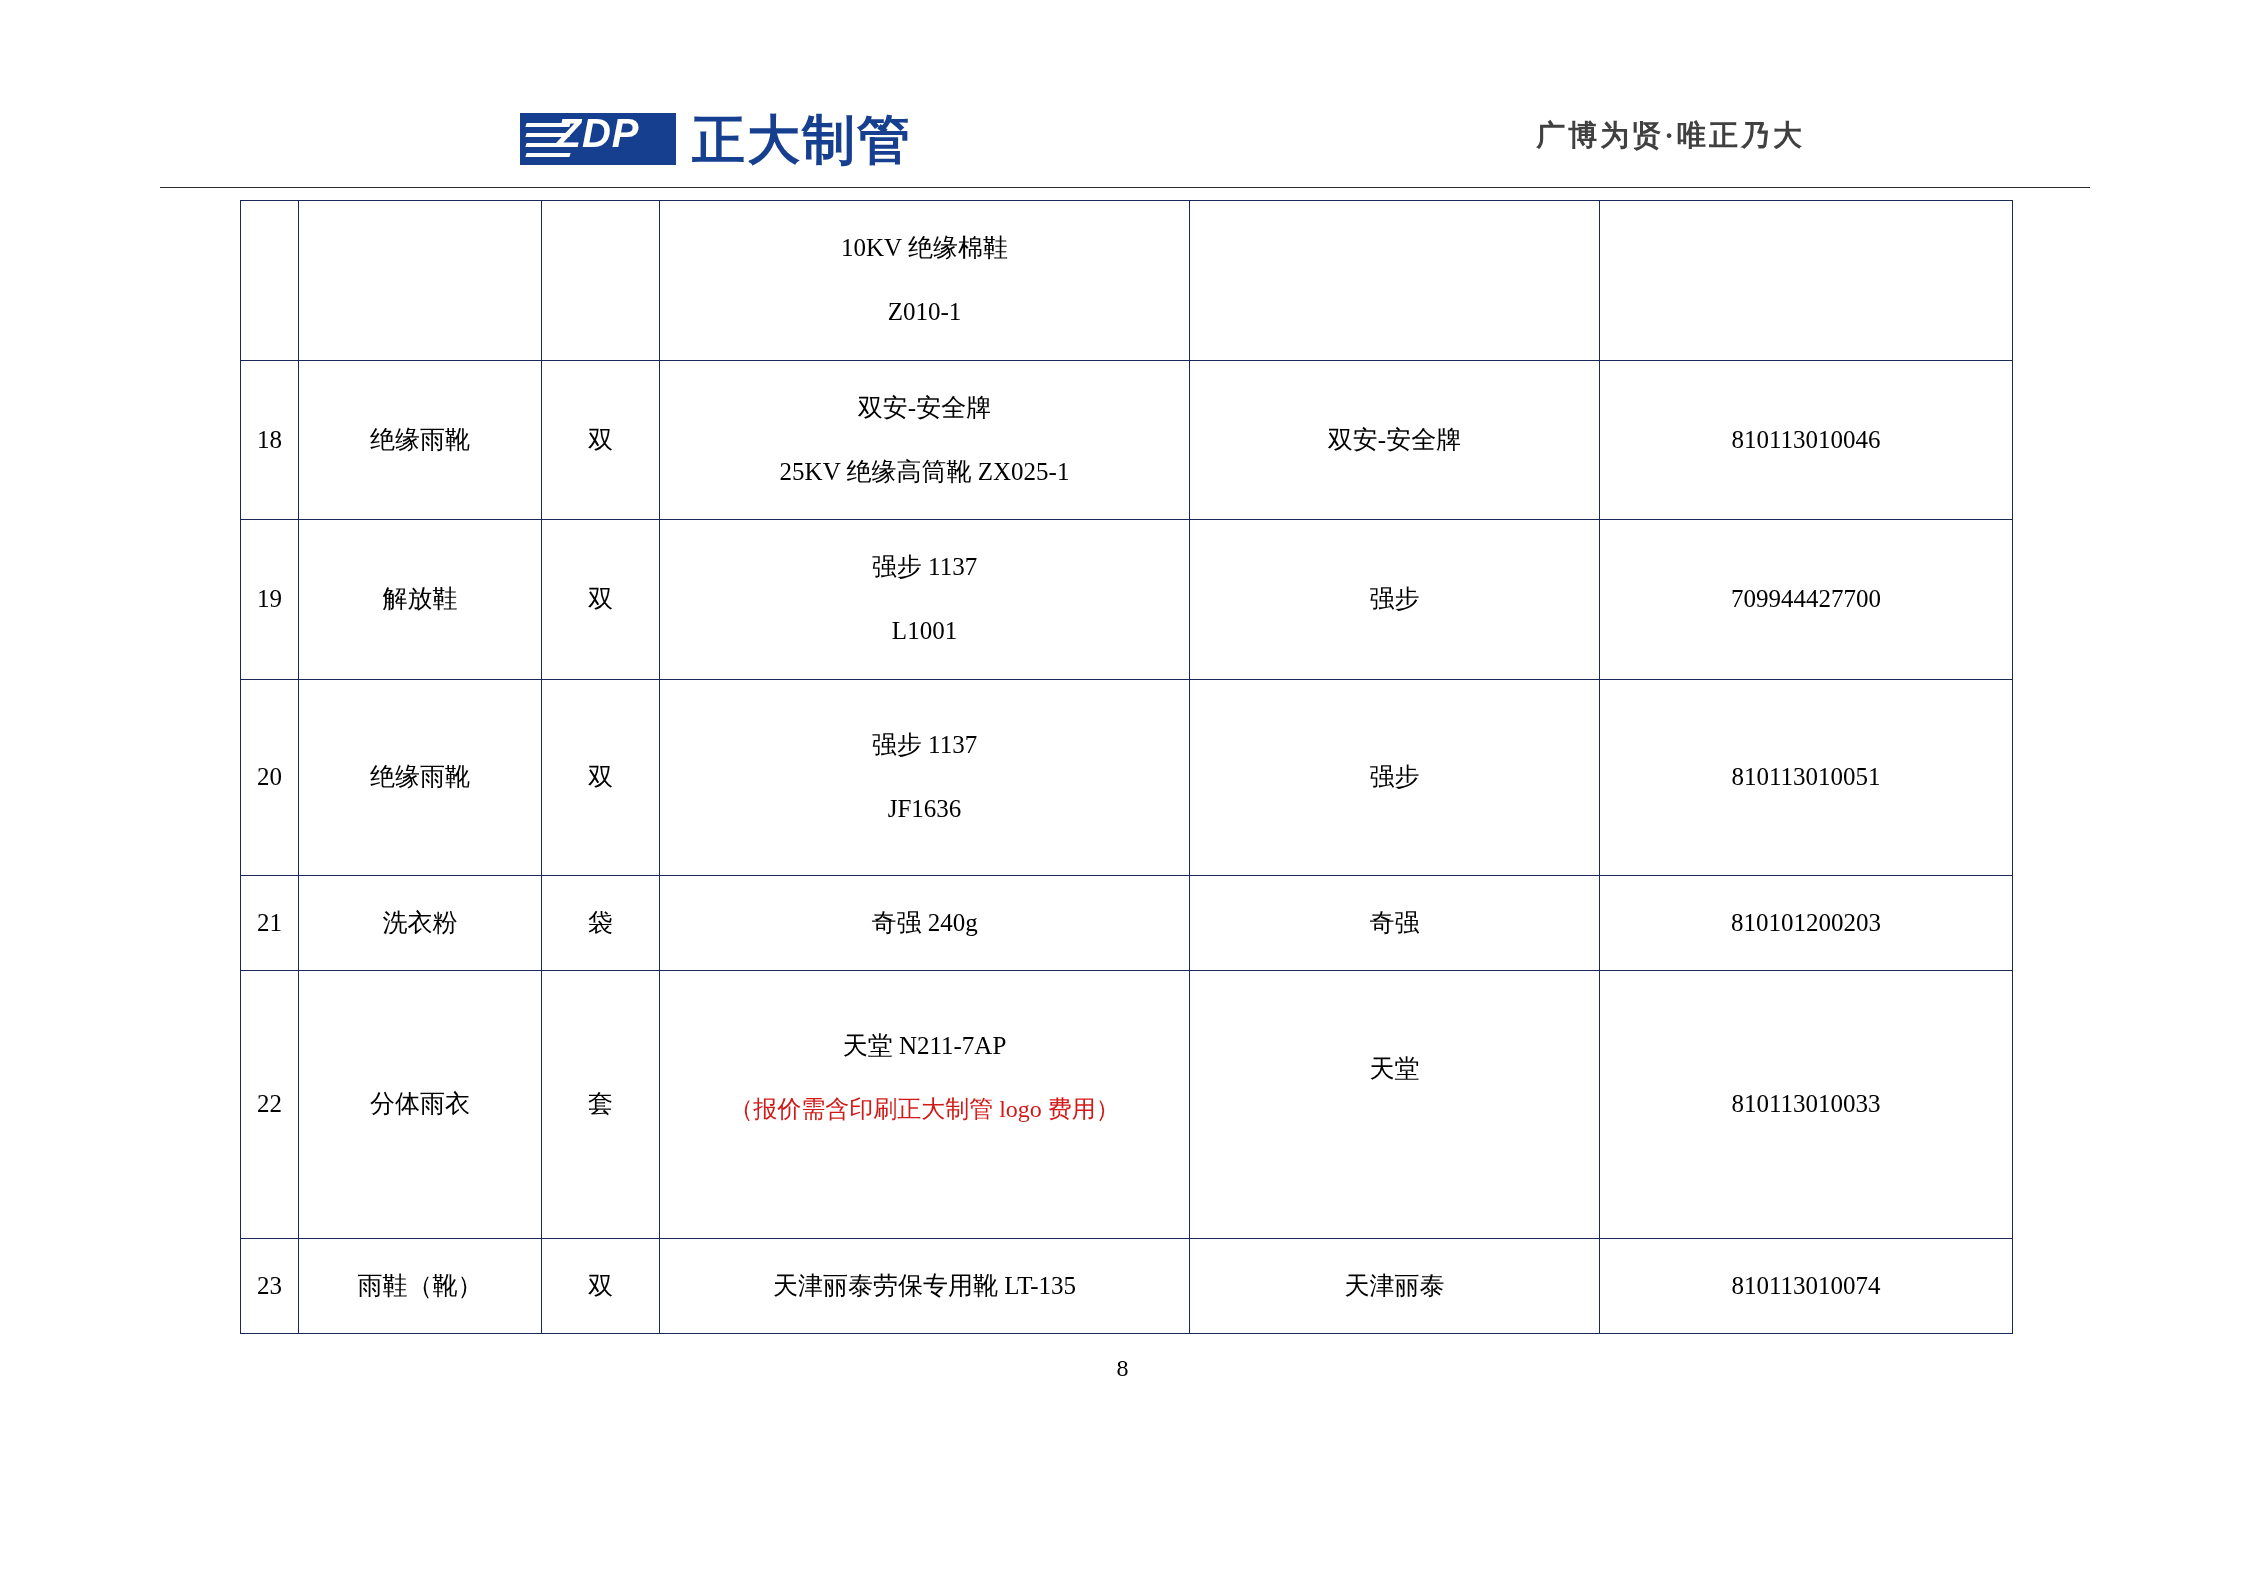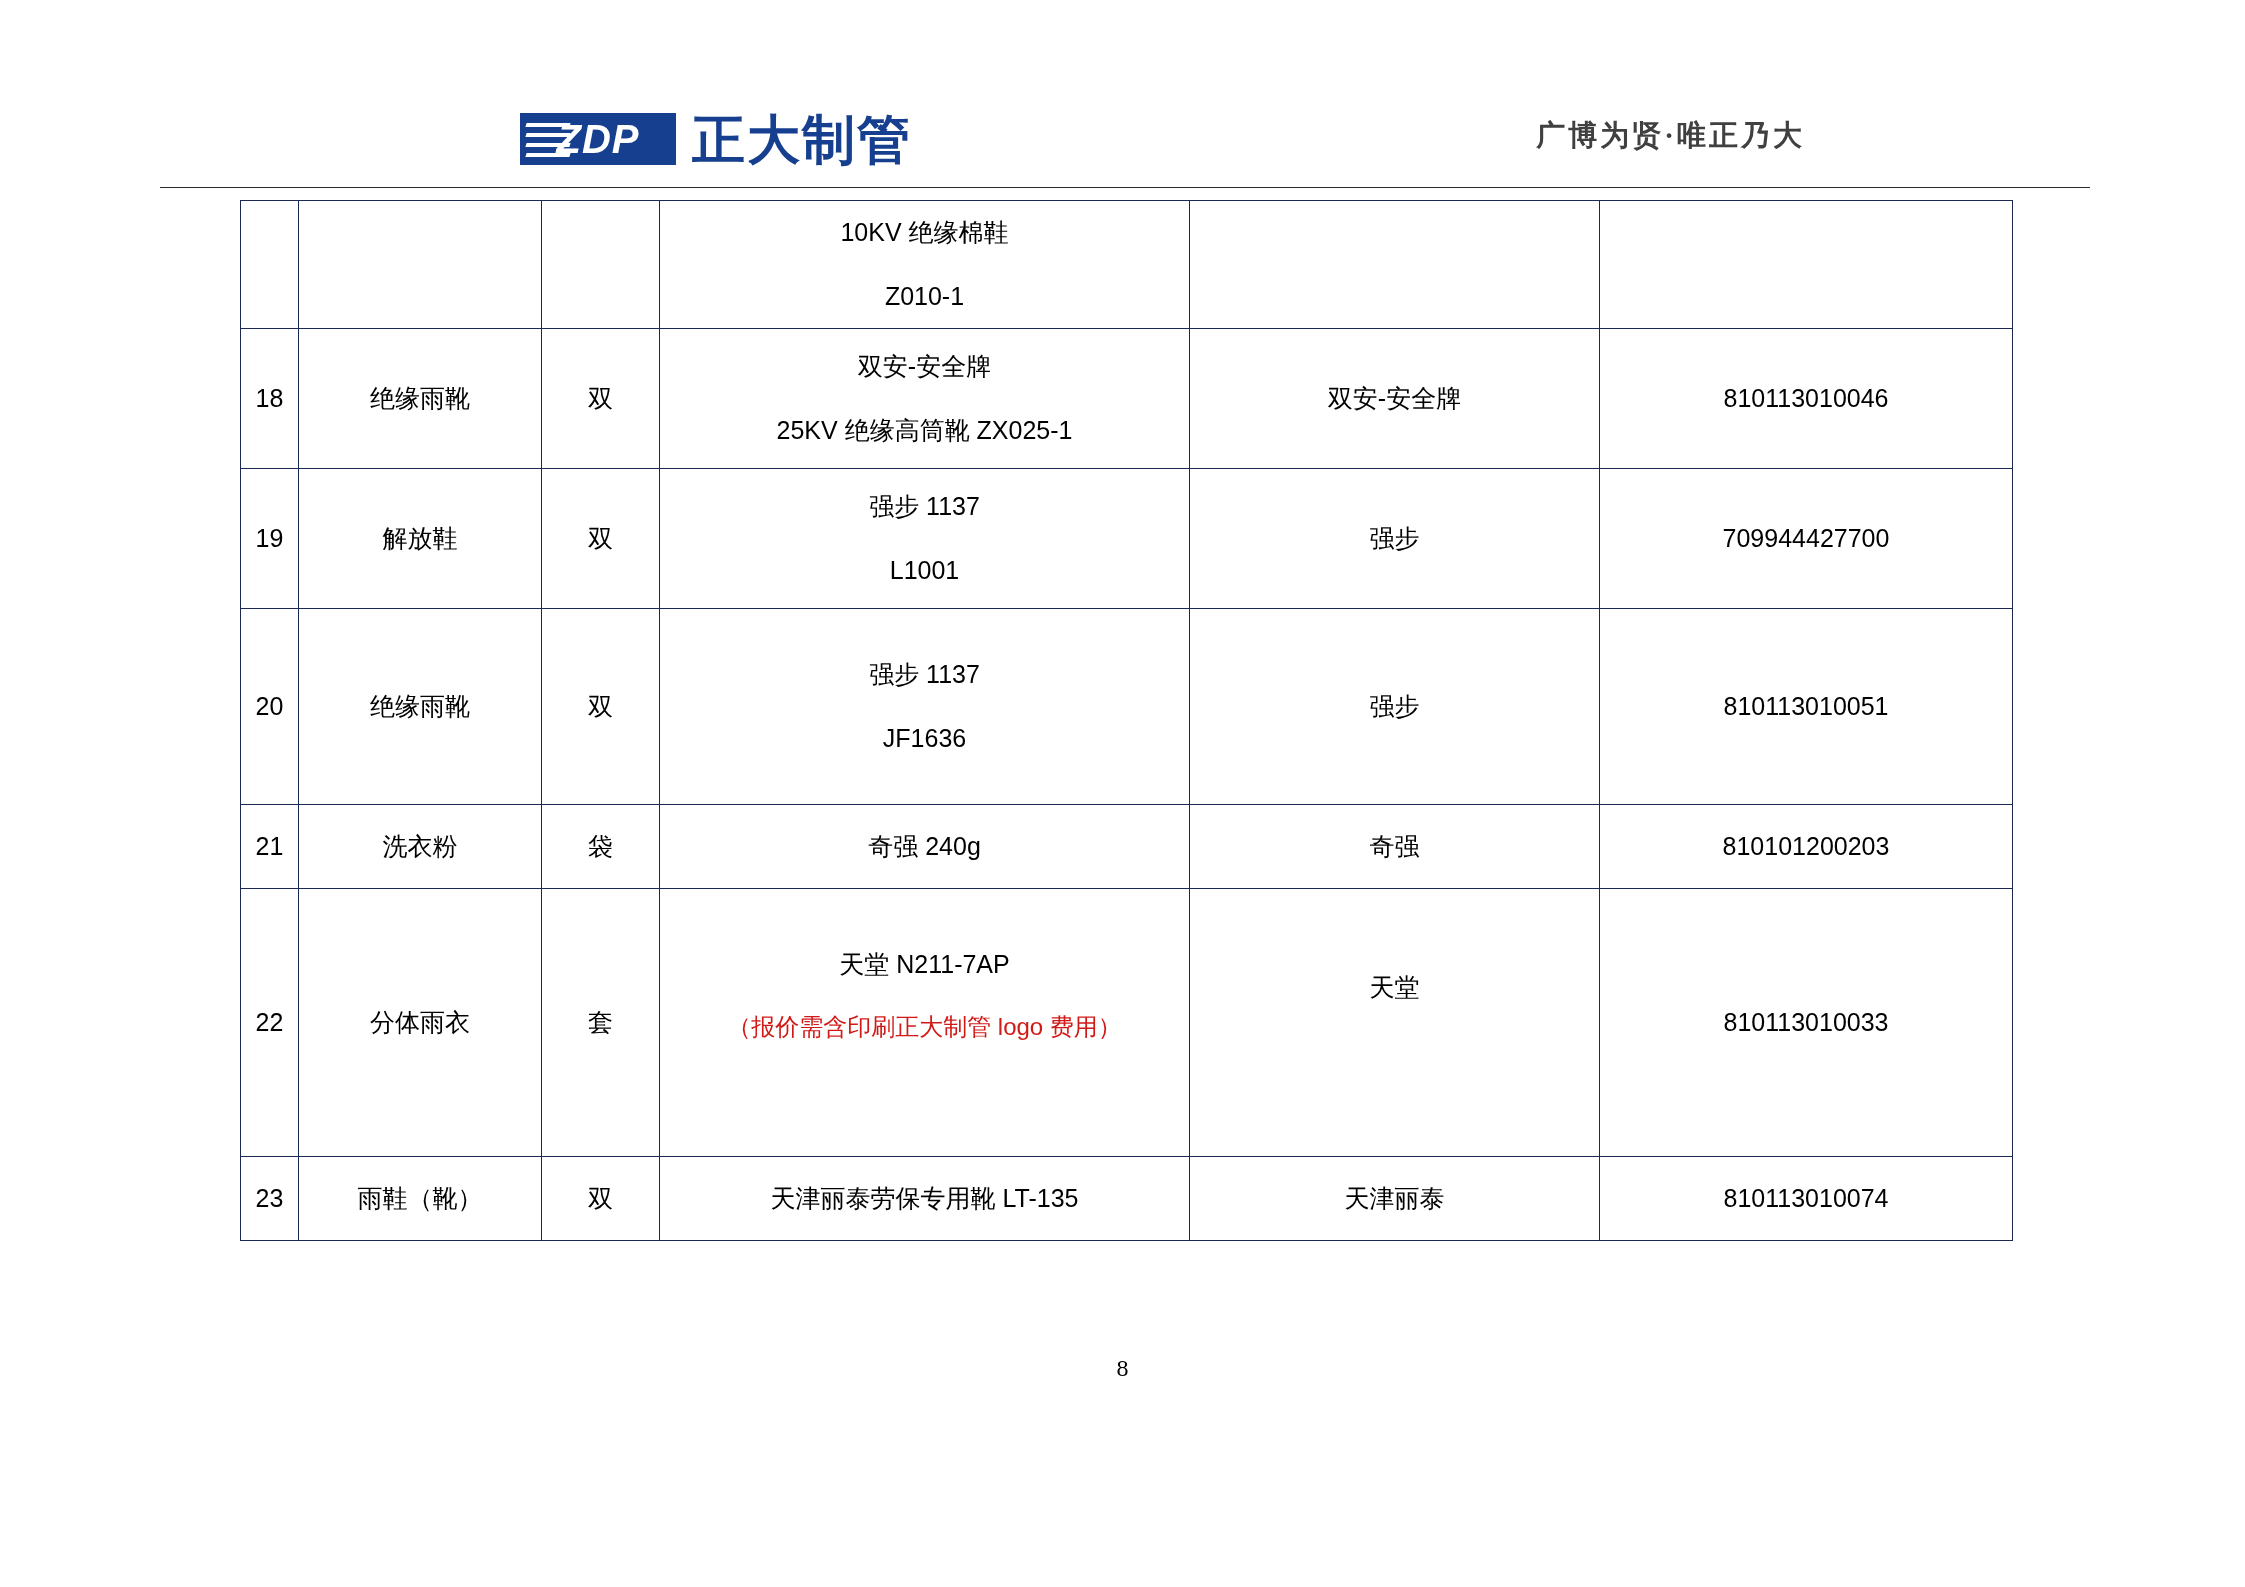--- a/index.html
+++ b/index.html
@@ -40,21 +40,21 @@
     display: flex;
     align-items: center;
     height: 62px;
   }
   .logo-mark {
     position: relative;
     width: 156px;
     height: 52px;
     background: #173f8f;
     display: flex;
-    align-items: center;
+    align-items: flex-start;
     justify-content: center;
     overflow: hidden;
   }
   .logo-mark .zdp {
     color: #ffffff;
     font-family: "Liberation Sans", sans-serif;
     font-weight: bold;
     font-style: italic;
     font-size: 40px;
     letter-spacing: 1px;
@@ -116,22 +116,22 @@
     border-collapse: collapse;
     width: 1772px;
     table-layout: fixed;
   }
   table.doc-table td {
     border: 1.5px solid #1b2a55;
     text-align: center;
     vertical-align: middle;
     font-size: 25px;
     line-height: 1.85;
-    padding: 8px 4px;
-    font-family: Liberation Sans, sans-serif;
+    padding: 24px 4px;
+    font-family: Liberation Serif, serif;
     margin-top: 8px;
   }
   col.c-no    { width: 58px; }
   col.c-name  { width: 243px; }
   col.c-unit  { width: 118px; }
   col.c-spec  { width: 530px; }
   col.c-brand { width: 410px; }
   col.c-code  { width: 413px; }
 
   .cell-line { display: block; }

